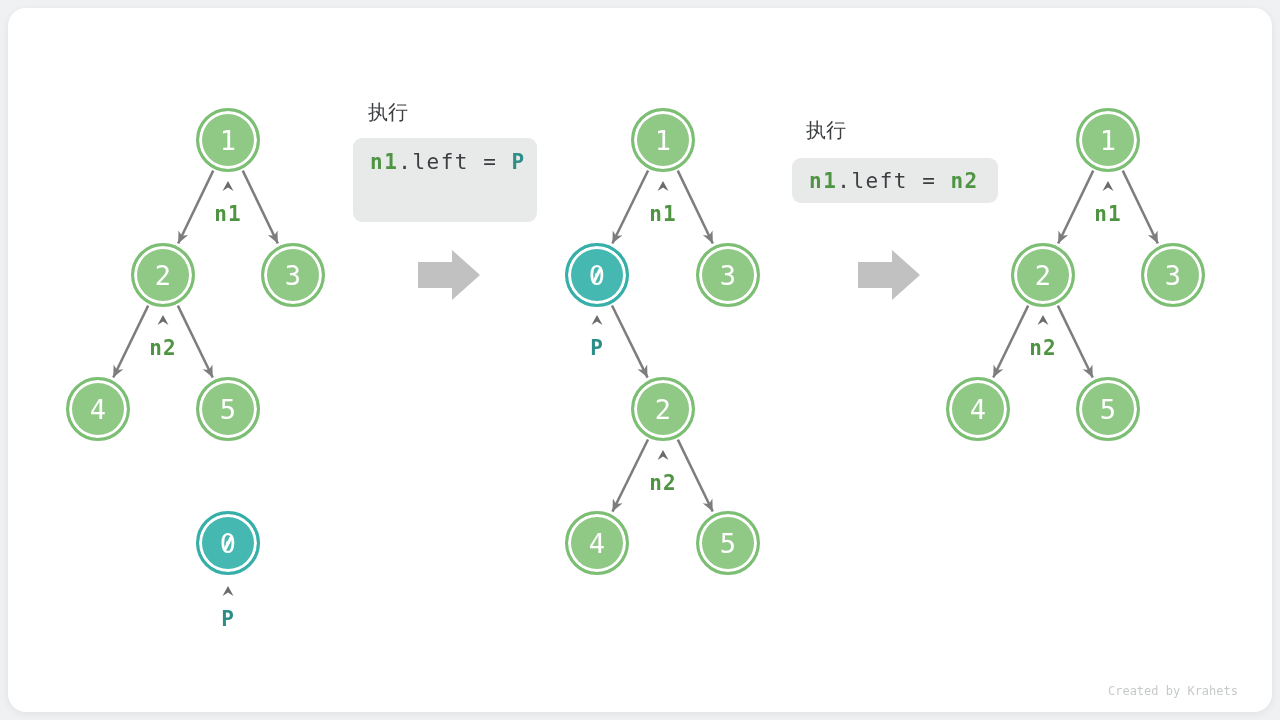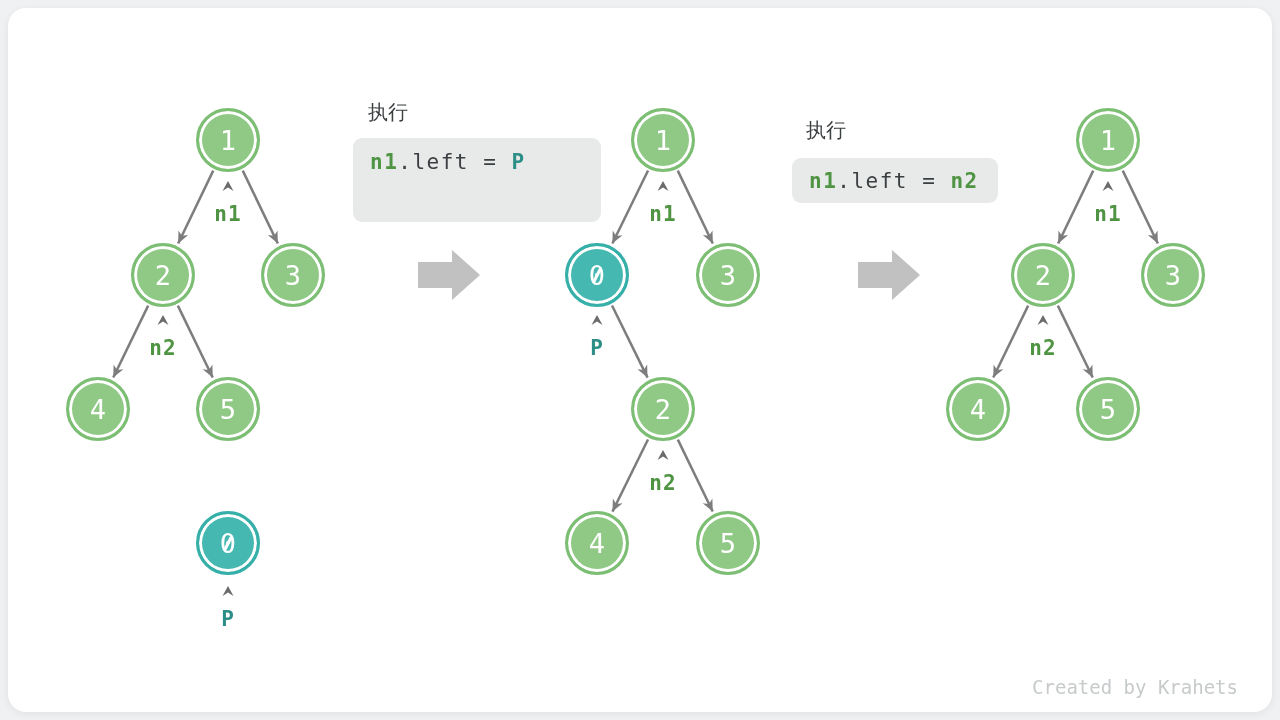--- a/index.html
+++ b/index.html
@@ -27,21 +27,21 @@
   .exec-label{position:absolute;font-size:20px;color:#3c3f41;font-weight:500;}
   .code-box{position:absolute;background:#e8e9e9;border-radius:9px;
         font-family:"DejaVu Sans Mono","Liberation Mono",monospace;font-size:21px;
         letter-spacing:1.5px;color:#3b3f42;box-sizing:border-box;padding-left:17px;}
   .code-line{height:36px;line-height:36px;white-space:pre;}
   .tok-green{color:#4f9442;font-weight:bold;}
   .tok-teal{color:#2d8e88;font-weight:bold;}
   .tok-dark{color:#3b3f42;}
 
   .watermark{position:absolute;right:42px;bottom:22px;color:#c7cacb;
-        font-family:"DejaVu Sans Mono","Liberation Mono",monospace;font-size:19px;}
+        font-family:"DejaVu Sans Mono","Liberation Mono",monospace;font-size:12px;}
 </style>
 </head>
 <body>
 
 <div class="viewport">
   <div class="card"></div>
   <div class="stage">
     <svg class="layer" id="edge-layer">
       <defs>
         <marker id="arrowhead" markerUnits="userSpaceOnUse" markerWidth="13" markerHeight="13" viewBox="0 0 12 12" refX="11" refY="6" orient="auto">
@@ -136,21 +136,21 @@
         <div class="pointer-label green" style="left: 163px; top: 348px;">n2</div>
         <div class="pointer-label teal" style="left: 228px; top: 619px;">P</div>
         <div class="pointer-label green" style="left: 663px; top: 214px;">n1</div>
         <div class="pointer-label teal" style="left: 597px; top: 348px;">P</div>
         <div class="pointer-label green" style="left: 663px; top: 483px;">n2</div>
         <div class="pointer-label green" style="left: 1108px; top: 214px;">n1</div>
         <div class="pointer-label green" style="left: 1043px; top: 348px;">n2</div>
       </div>
     <div id="code-layer">
         <div class="exec-label" style="left: 368px; top: 99px;">执行</div>
-        <div class="code-box" style="left: 353px; top: 138px; width: 248px; height: 84px; padding-top: 6px;">
+        <div class="code-box" style="left: 353px; top: 138px; width: 184px; height: 84px; padding-top: 6px;">
           <div class="code-line"><span class="tok-green">n1</span><span class="tok-dark">.left</span><span class="tok-dark"> = </span><span class="tok-teal">P</span></div>
         </div>
         <div class="exec-label" style="left: 806px; top: 117px;">执行</div>
         <div class="code-box" style="left: 792px; top: 158px; width: 206px; height: 45px; padding-top: 4.5px;">
           <div class="code-line"><span class="tok-green">n1</span><span class="tok-dark">.left</span><span class="tok-dark"> = </span><span class="tok-green">n2</span></div>
         </div>
       </div>
     <div class="watermark">Created by Krahets</div>
   </div>
 </div>

